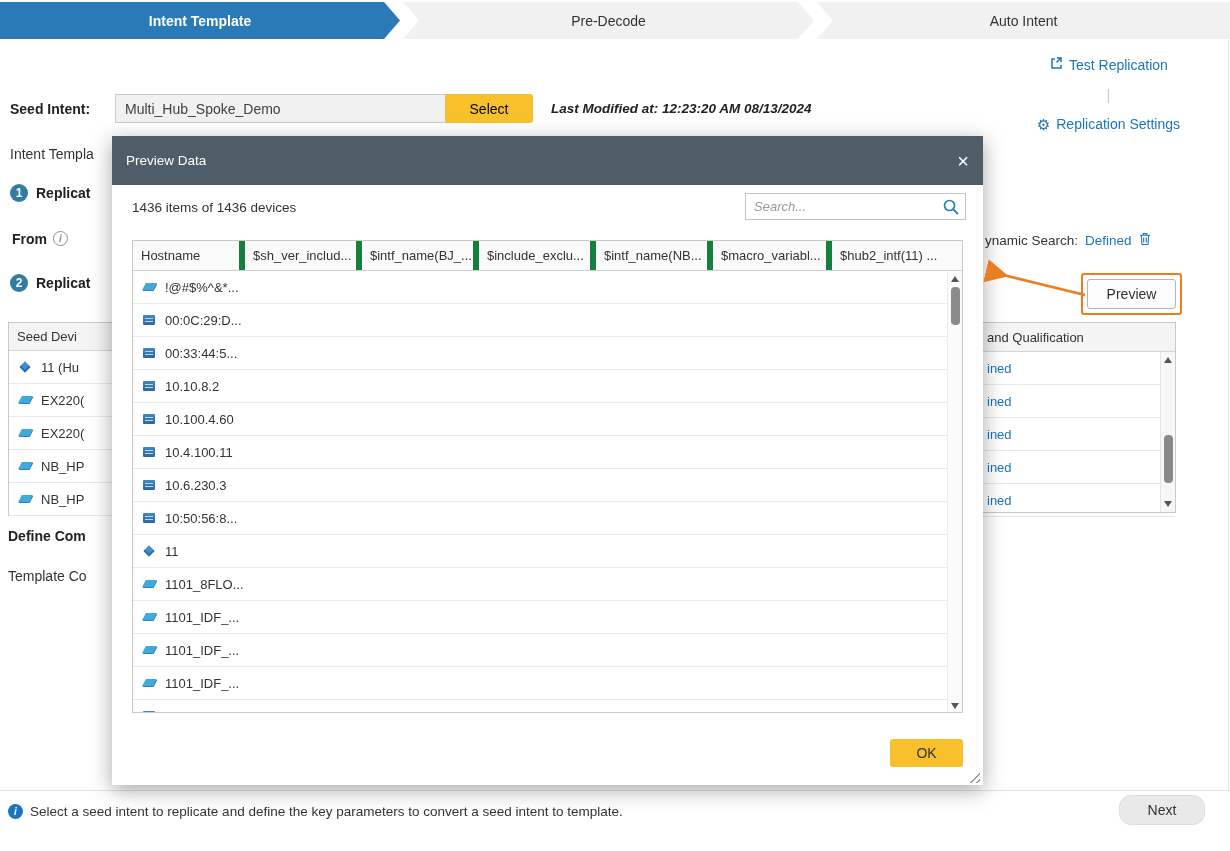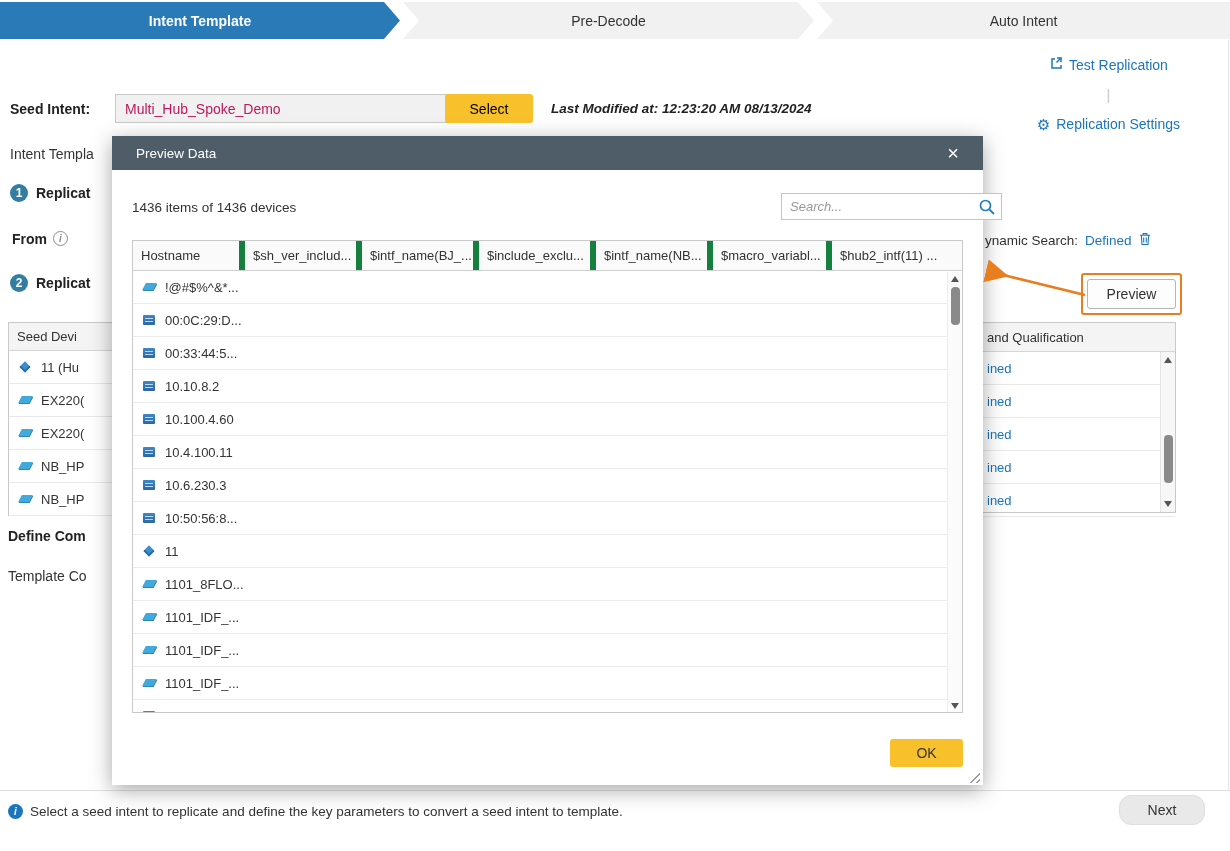--- a/index.html
+++ b/index.html
@@ -19,21 +19,21 @@
 
   
   .top-links { position:absolute; top:56px; right:50px; display:flex; align-items:center; gap:13px;
                font-size:14px; color:#1b75bc;flex-direction:column; }
   .tlink { display:flex; align-items:center; gap:6px; cursor:pointer; }
   .tsep { color:#c9c9c9; font-size:15px; }
 
   
   .seed-label { position:absolute; left:10px; top:101px; font-size:14px; font-weight:bold; color:#222; }
   .seed-input { position:absolute; left:115px; top:94px; width:368px; height:29px; background:#f1f1f1;
-                border:1px solid #c9c9c9; font-size:14px; color:#be185d; padding:0 9px; font-family:inherit; }
+                border:1px solid #c9c9c9; font-size:14px; color:#404040; padding:0 9px; font-family:inherit; }
   .select-btn { position:absolute; left:445px; top:94px; width:88px; height:29px; background:#f8c12c; border:none;
                 border-radius:3px; font-size:14px; color:#000000; cursor:pointer; font-family:inherit; }
   .last-modified { position:absolute; left:551px; top:101px; font-size:13.5px; font-style:italic; font-weight:bold; color:#222; }
   .intent-label { position:absolute; left:10px; top:146px; font-size:14px; color:#333; }
 
   
   .sec-title { position:absolute; display:flex; align-items:center; gap:8px; font-size:14px; font-weight:bold; color:#222; }
   .sec-1 { left:10px; top:184px; } .sec-2 { left:10px; top:274px; }
   .num-circle { width:18px; height:18px; border-radius:50%; background:#337ca2; color:#fff; font-size:12px;
                 display:inline-flex; align-items:center; justify-content:center; flex:none; }
@@ -79,26 +79,26 @@
   .icon-stack::before  { content:""; position:absolute; left:2px; top:1px; width:12px; height:10px; border-radius:1px;
                          background:linear-gradient(180deg,#3f87c6 0%,#2c66a4 100%); }
   .icon-stack::after   { content:""; position:absolute; left:4px; top:4px; width:8px; height:1px;
                          background:#bcd9ef; box-shadow:0 3px 0 #bcd9ef; }
   .icon-router::before { content:""; position:absolute; left:4px; top:2px; width:8px; height:8px;
                          background:#3e8fd0; transform:rotate(45deg); box-shadow:inset -2px -2px 0 #2c6ea8; }
 
   
   .modal { position:absolute; left:112px; top:136px; width:871px; height:649px; background:#fff;
            box-shadow:0 5px 20px rgba(0,0,0,.35); z-index:20; }
-  .modal-header { height:34px; background:#4e5d68; color:#fff; display:flex; align-items:center; padding:0 24px;
+  .modal-header { height:49px; background:#4e5d68; color:#fff; display:flex; align-items:center; padding:0 14px;
                   font-size:13.5px; }
   .modal-title { flex:1; }
   .modal-close { font-size:20px; line-height:1; cursor:pointer; color:#fff; }
   .items-summary { position:absolute; left:20px; top:64px; font-size:13.5px; color:#333; }
-  .search-box { position:absolute; left:633px; top:57px; width:221px; height:27px; border:1px solid #c4c4c4; background:#fff;margin-left:36px; }
+  .search-box { position:absolute; left:633px; top:57px; width:221px; height:27px; border:1px solid #c4c4c4; background:#fff; }
   .search-box input { position:absolute; left:0; top:0; width:188px; height:25px; border:none; outline:none;
                       padding:0 8px; font-size:13px; font-style:italic; color:#555; font-family:inherit; background:transparent; }
   .search-box input::placeholder { color:#999; font-style:italic; }
   .search-ico { position:absolute; right:5px; top:4px; cursor:pointer; }
 
   .p-table { position:absolute; left:20px; top:104px; width:831px; height:473px; border:1px solid #c9c9c9; overflow:hidden; background:#fff; }
   .p-hdr { display:flex; height:30px; background:#fafafa; border-bottom:1px solid #d0d0d0; }
   .p-hdr .cell { display:flex; align-items:center; padding:0 8px; font-size:13px; color:#333;
                  border-right:6px solid #15803d; overflow:hidden; white-space:nowrap; }
   .c0 { width:112px; } .c1,.c2,.c3,.c4 { width:117px; } .c5 { width:119px; } .c6 { flex:1; border-right:none !important; }

